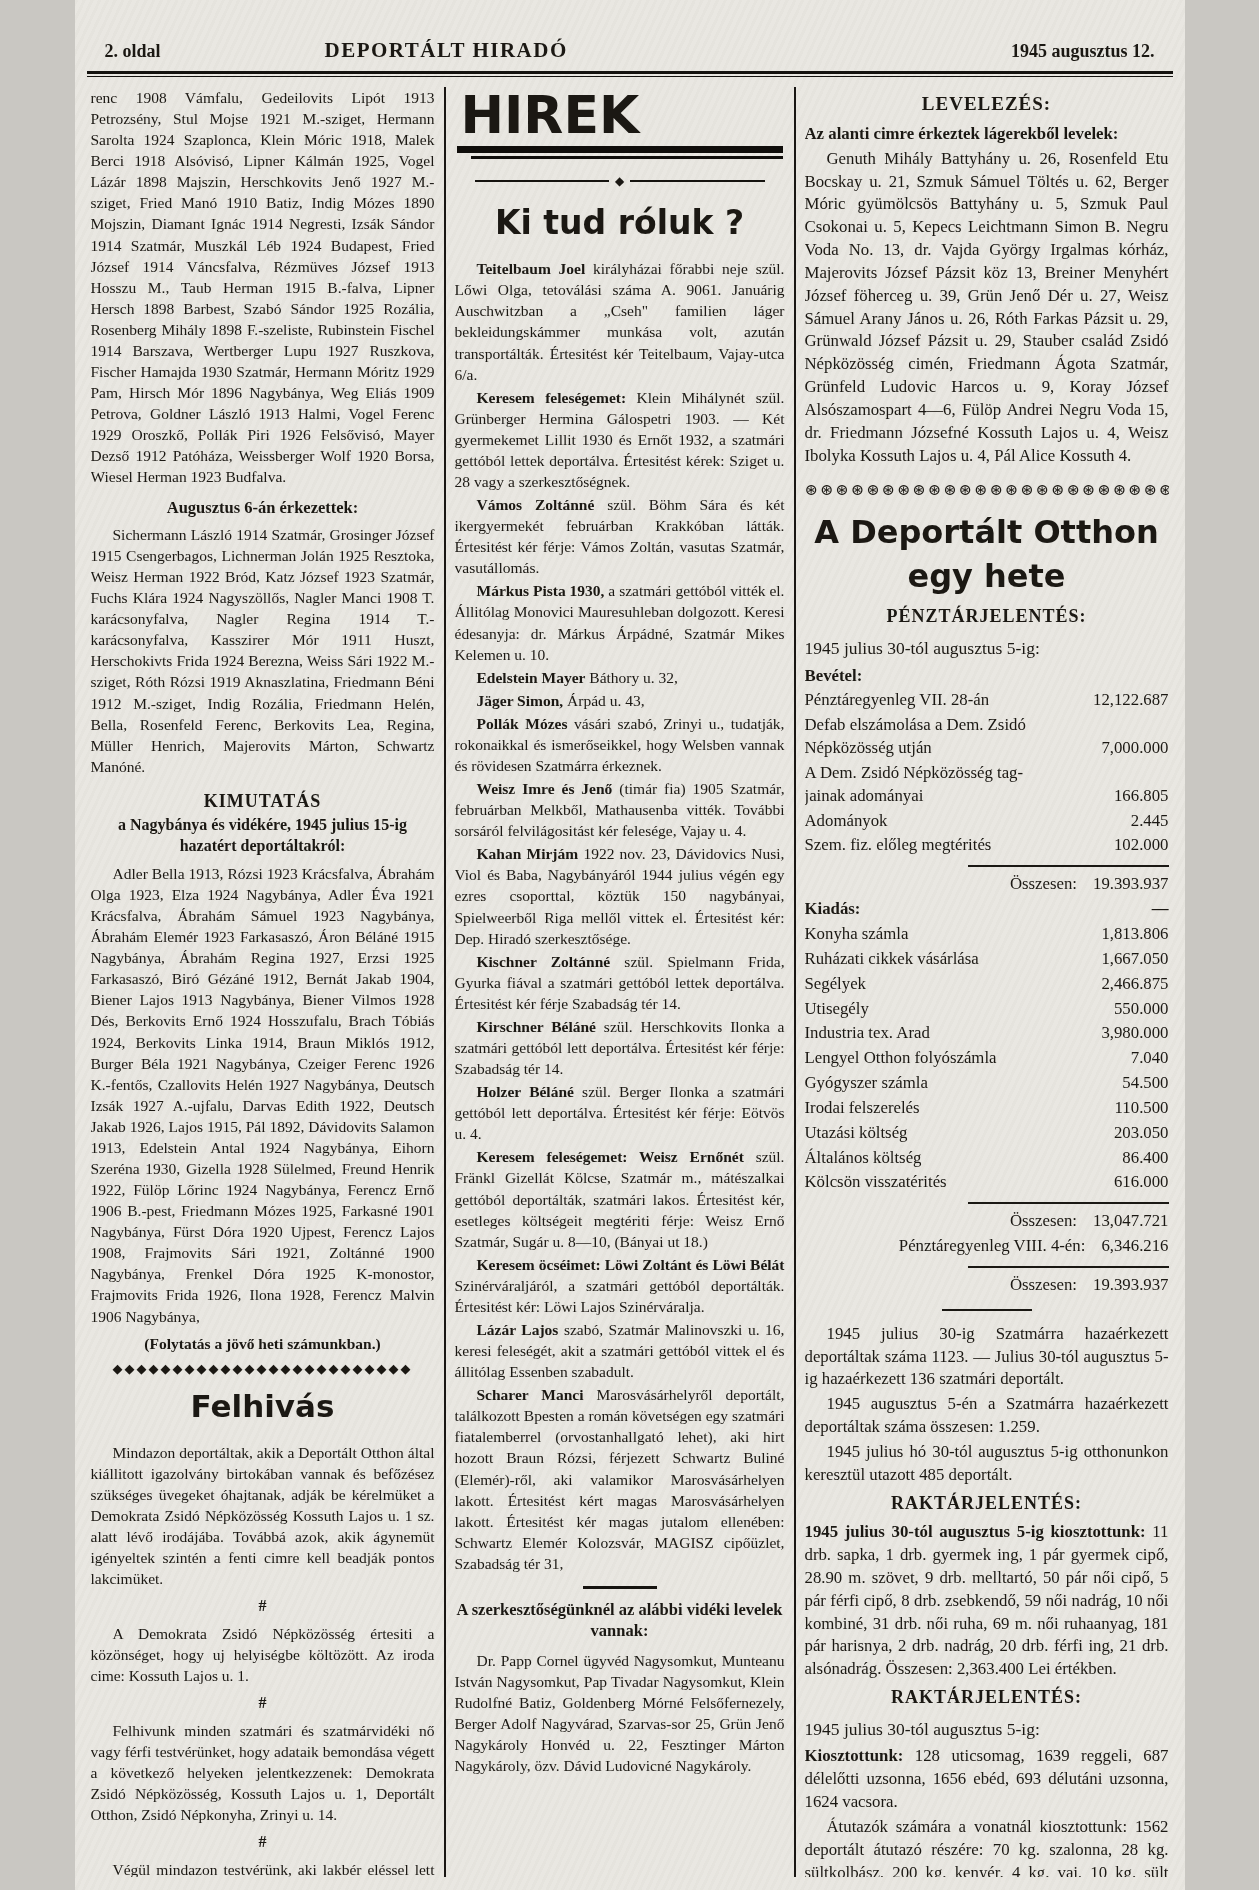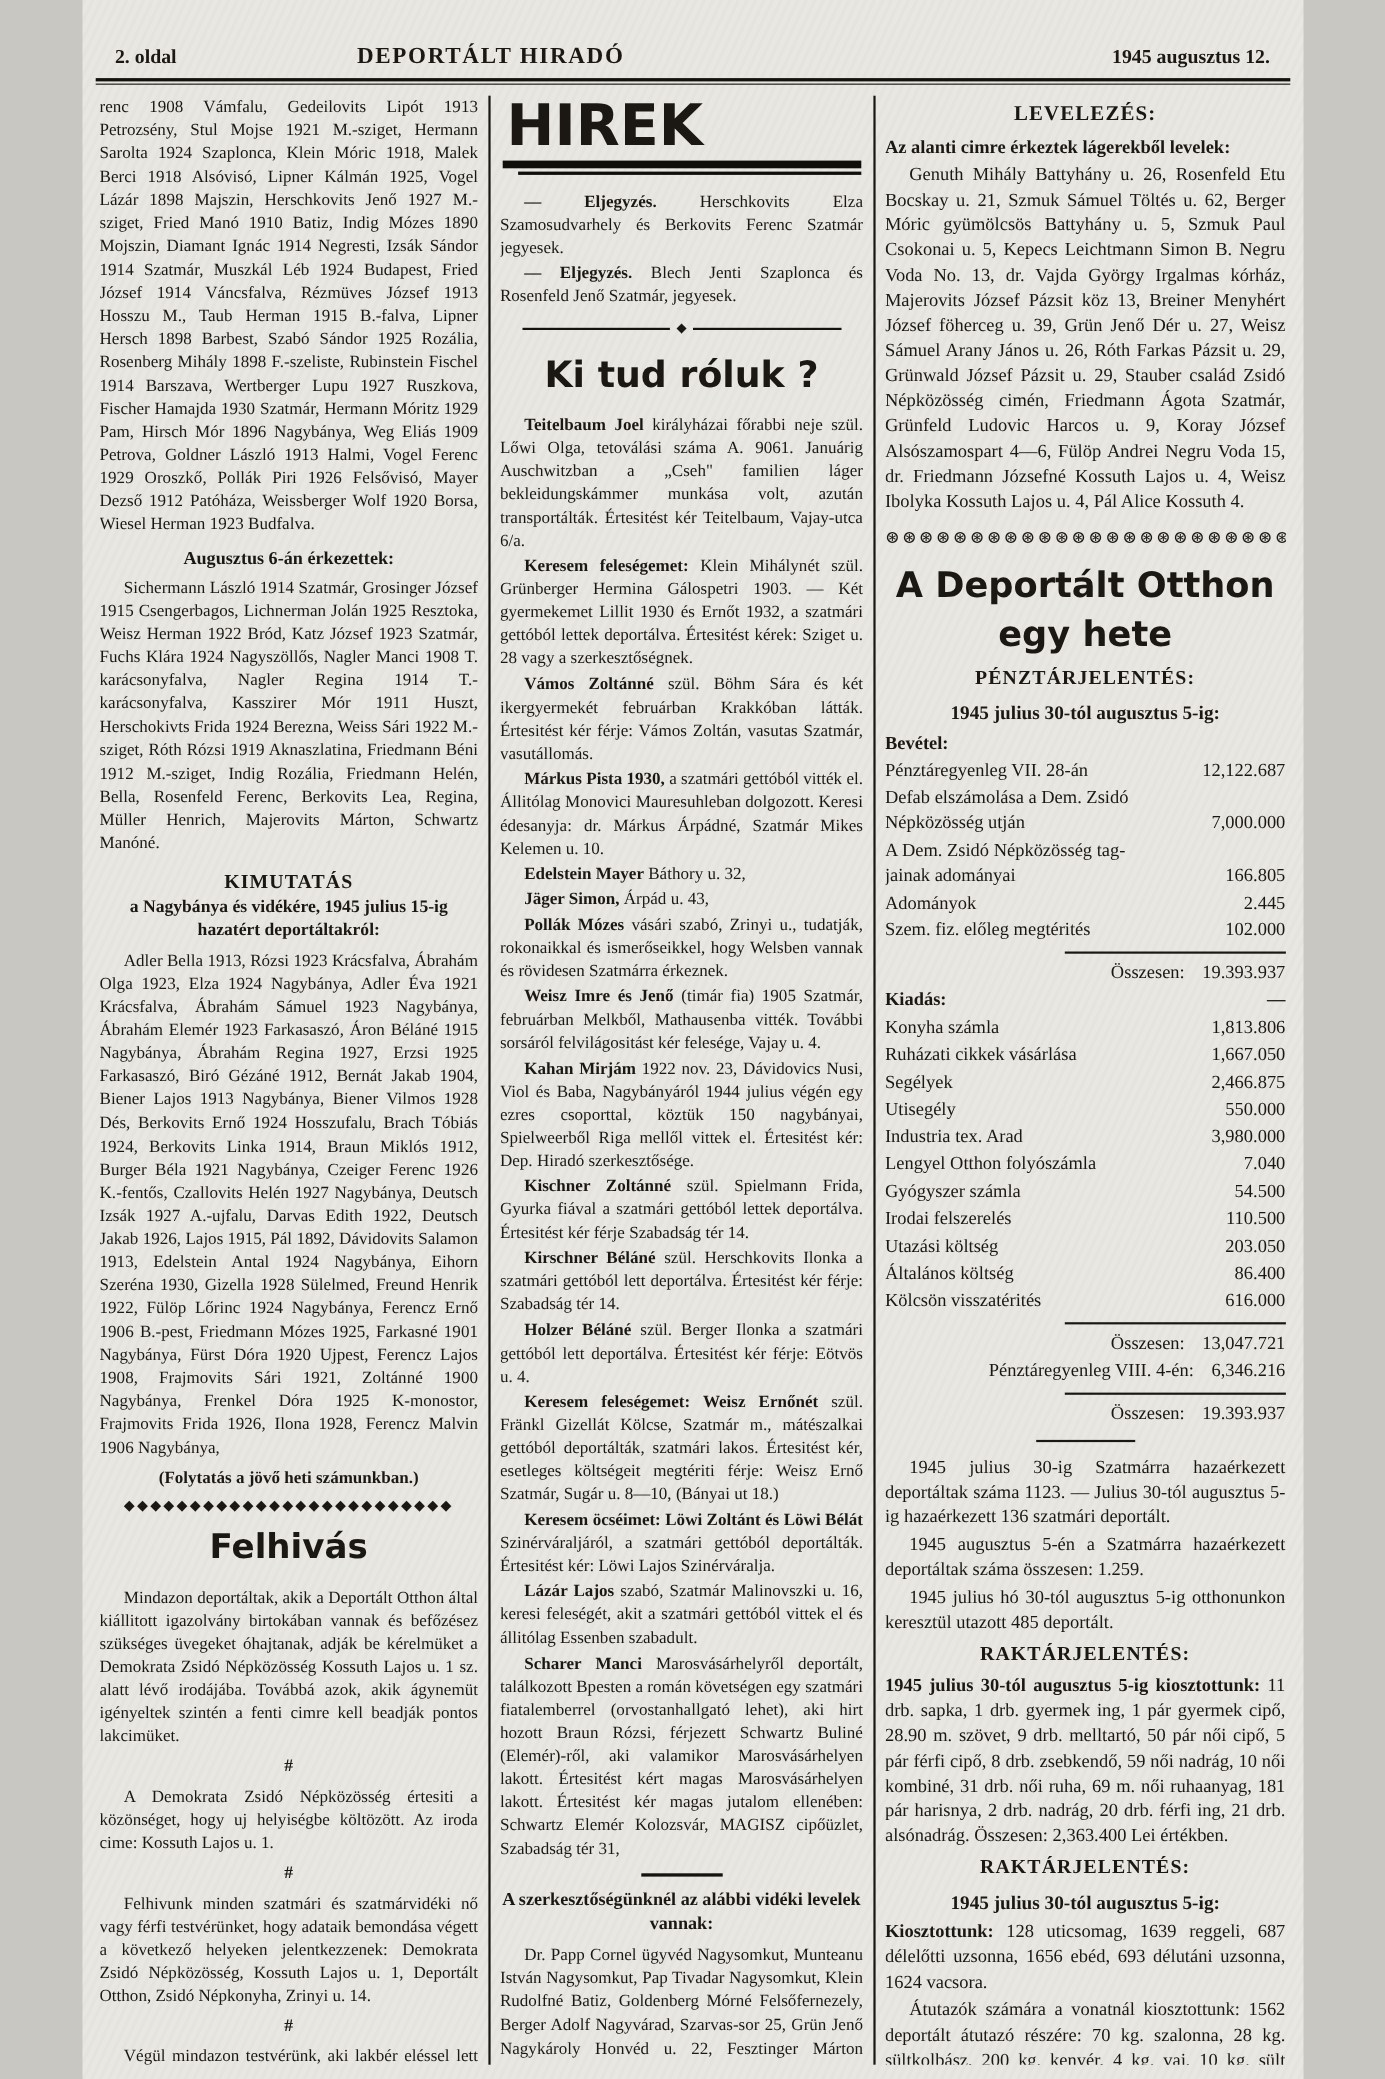--- a/index.html
+++ b/index.html
@@ -45,21 +45,21 @@
   .mid-divider span{padding:0 6px;font-size:12px;}
   .short-rule{width:74px;border-top:3px solid #15130f;margin:12px auto 10px;}
   .szerk-head{font-weight:bold;text-align:center;font-size:16.5px;line-height:1.3;margin:6px 0 8px;}
 
   .lev-head{text-align:center;font-weight:bold;font-size:19px;letter-spacing:1px;margin:4px 0 6px;}
   .lev-lead{font-weight:bold;text-align:left;}
   .star-row{text-align:center;font-size:16px;letter-spacing:2px;white-space:nowrap;overflow:hidden;margin:12px 0 2px;}
   .otthon-head{font-family:"DejaVu Sans","Liberation Sans",sans-serif;font-weight:800;font-size:32px;
                text-align:center;margin:10px 0 6px;}
   .sec-head{text-align:center;font-weight:bold;font-size:18px;letter-spacing:1px;margin:4px 0 6px;}
-  .sec-sub{text-align:center;font-weight:bold;font-size:17.5px;margin:8px 0 4px;}
+  .sec-sub{font-weight:normal;font-size:17.5px;margin:8px 0 4px;}
   .ledger{margin:2px 0;}
   .lcap-row{display:flex;justify-content:space-between;font-weight:bold;margin:2px 0;}
   .lrow{display:flex;justify-content:space-between;align-items:flex-end;margin:2px 0;}
   .lbl{white-space:pre-line;}
   .val{white-space:nowrap;padding-left:10px;}
   .tr-rule{width:55%;border-top:2px solid #1a1813;margin:8px 0 6px auto;}
   .total-row{display:flex;justify-content:flex-end;gap:16px;margin:2px 0;}
   .dash-div{width:90px;border-top:2px solid #1a1813;margin:12px auto;}
   .footer-rule{border-top:3px solid #14120f;border-bottom:1px solid #14120f;height:3px;margin:14px 0 12px;}
   .footer-title{text-align:center;font-weight:bold;font-size:20px;letter-spacing:1px;}
@@ -103,26 +103,20 @@
 
     <div class="vrule"></div>
 
     <section class="col col2">
       <div class="hirek-wrap">
         <div class="hirek">HIREK</div>
         <div class="logo-rule1"></div>
         <div class="logo-rule2"></div>
       </div>
 
-      <div>
-
-          <p class="ind"><b>— Eljegyzés.</b> <span>Herschkovits Elza Szamosudvarhely és Berkovits Ferenc Szatmár jegyesek.</span></p>
-
-          <p class="ind"><b>— Eljegyzés.</b> <span>Blech Jenti Szaplonca és Rosenfeld Jenő Szatmár, jegyesek.</span></p>
-        </div>
 
       <div class="mid-divider">
           <span>◆</span>
         </div>
 
       <div class="kitud">Ki tud róluk ?</div>
 
       <div>
 
           <p class="ind"><b>Teitelbaum Joel</b> <span>királyházai főrabbi neje szül. Lőwi Olga, tetoválási száma A. 9061. Januárig Auschwitzban a „Cseh" familien láger bekleidungskámmer munkása volt, azután transportálták. Értesitést kér Teitelbaum, Vajay-utca 6/a.</span></p>

